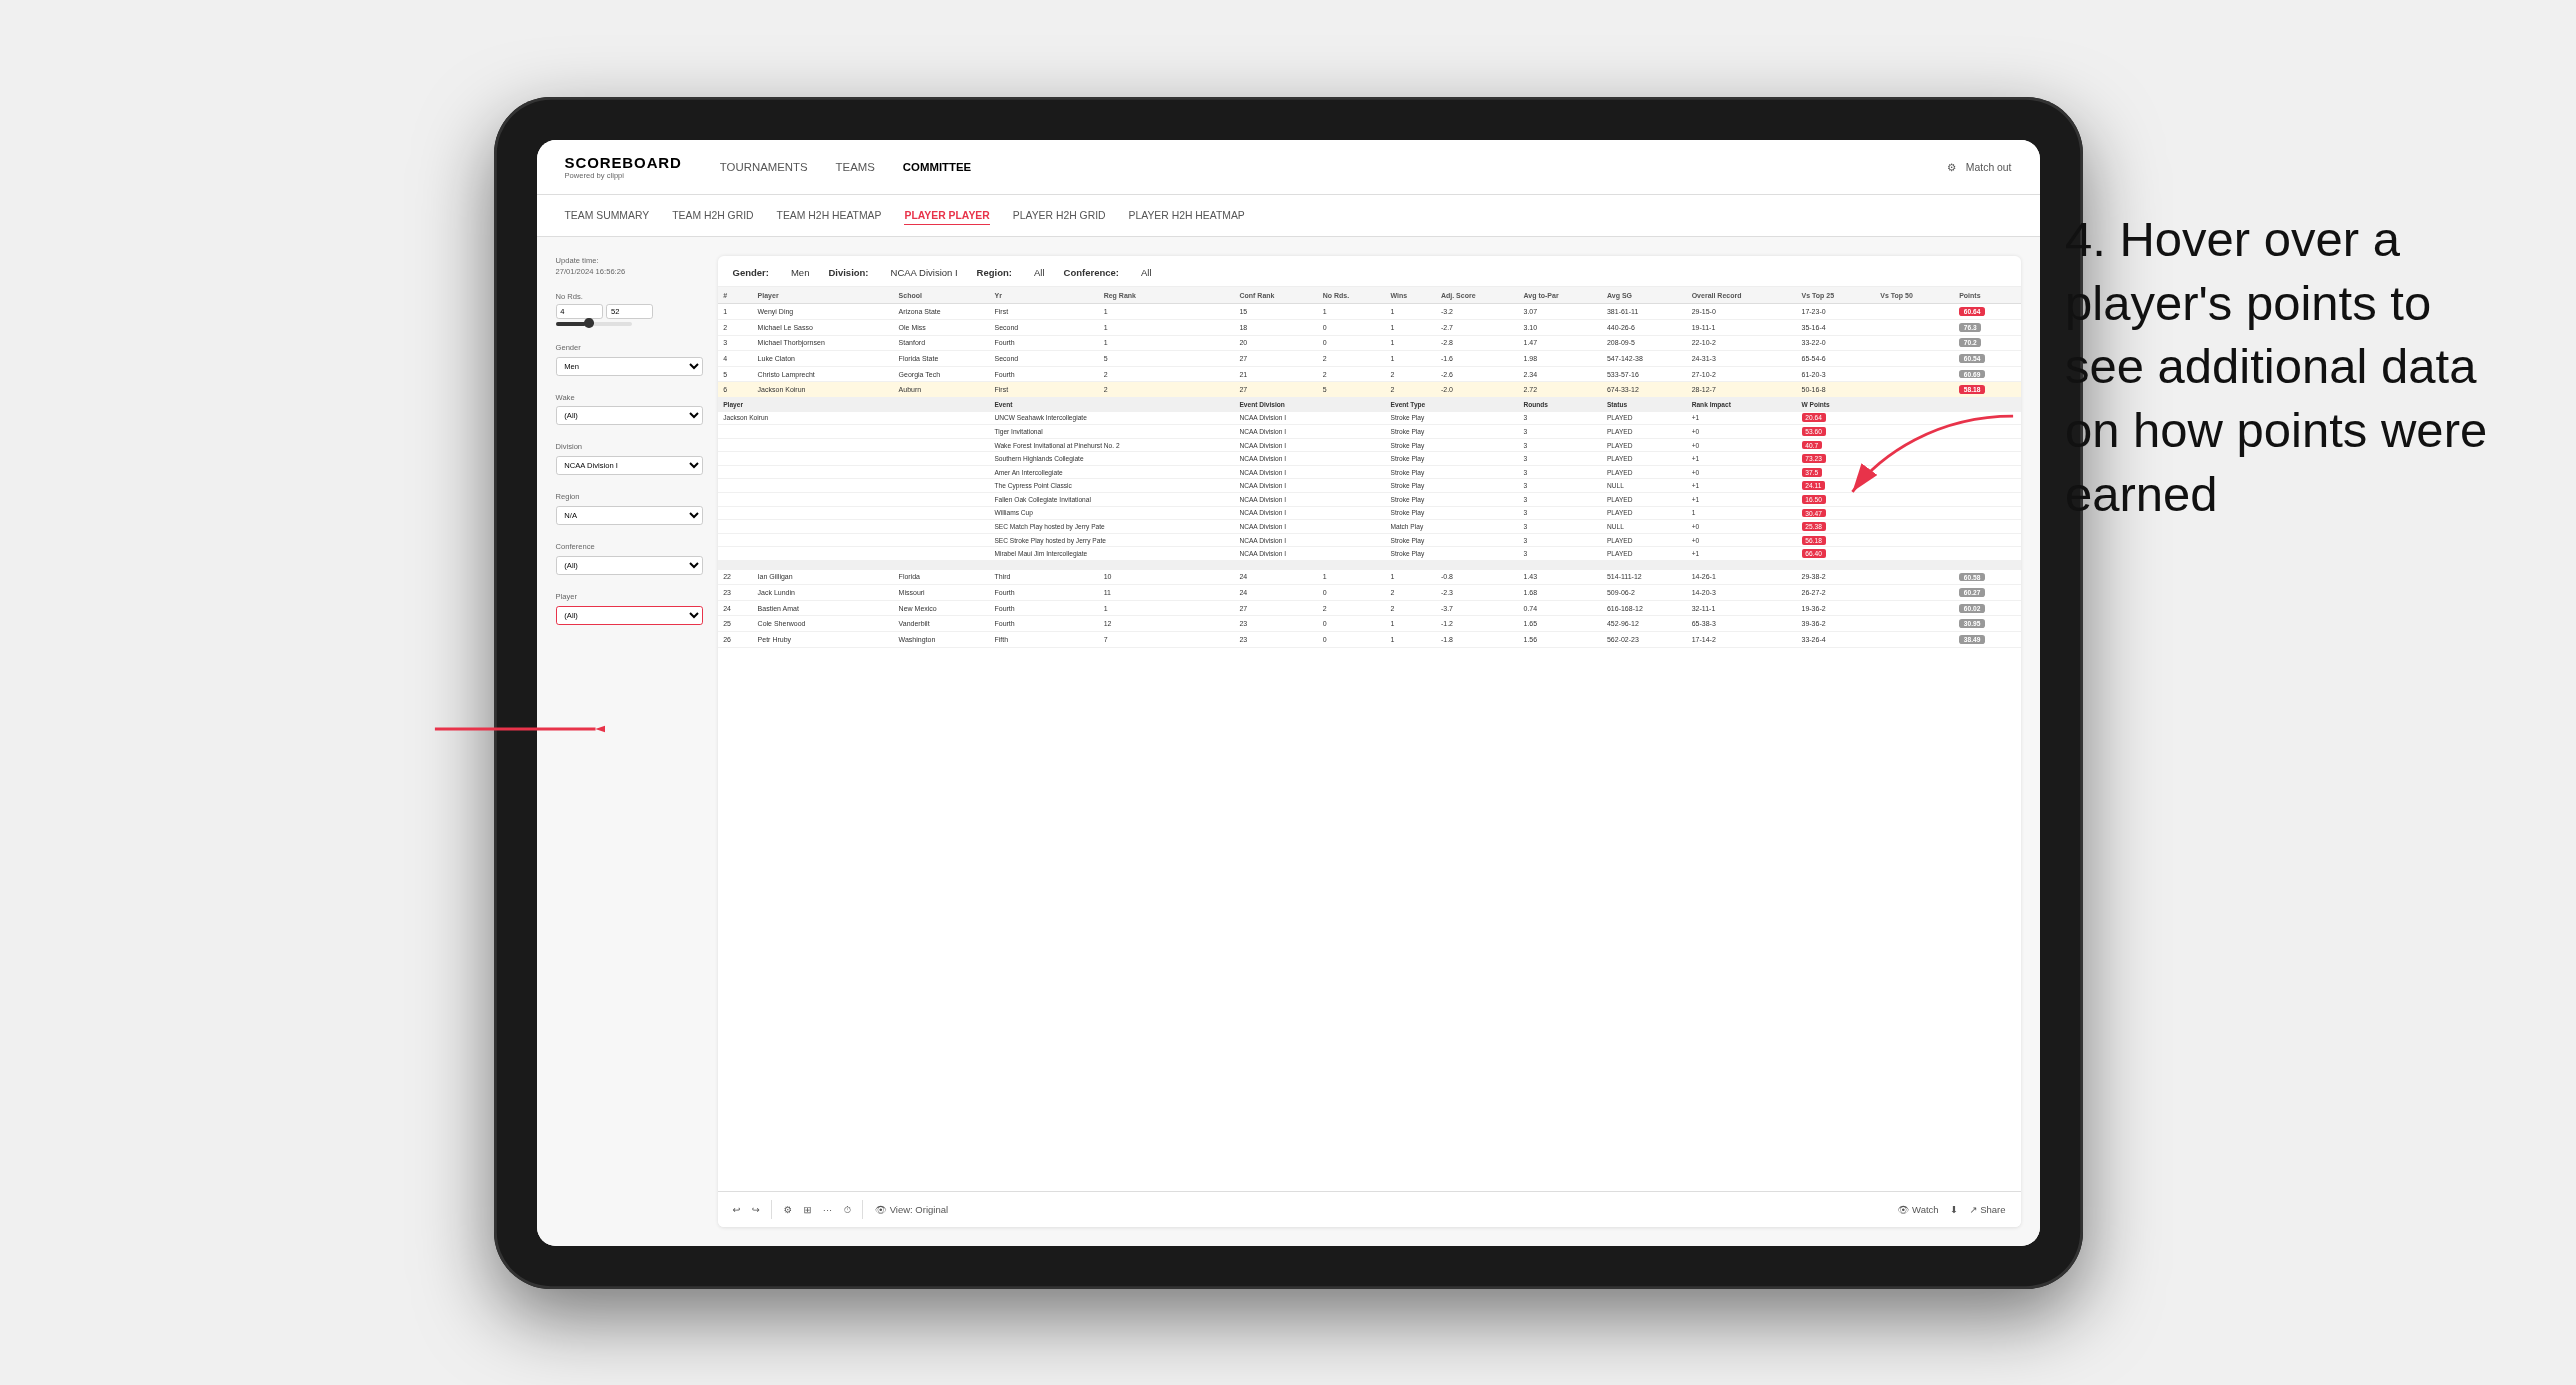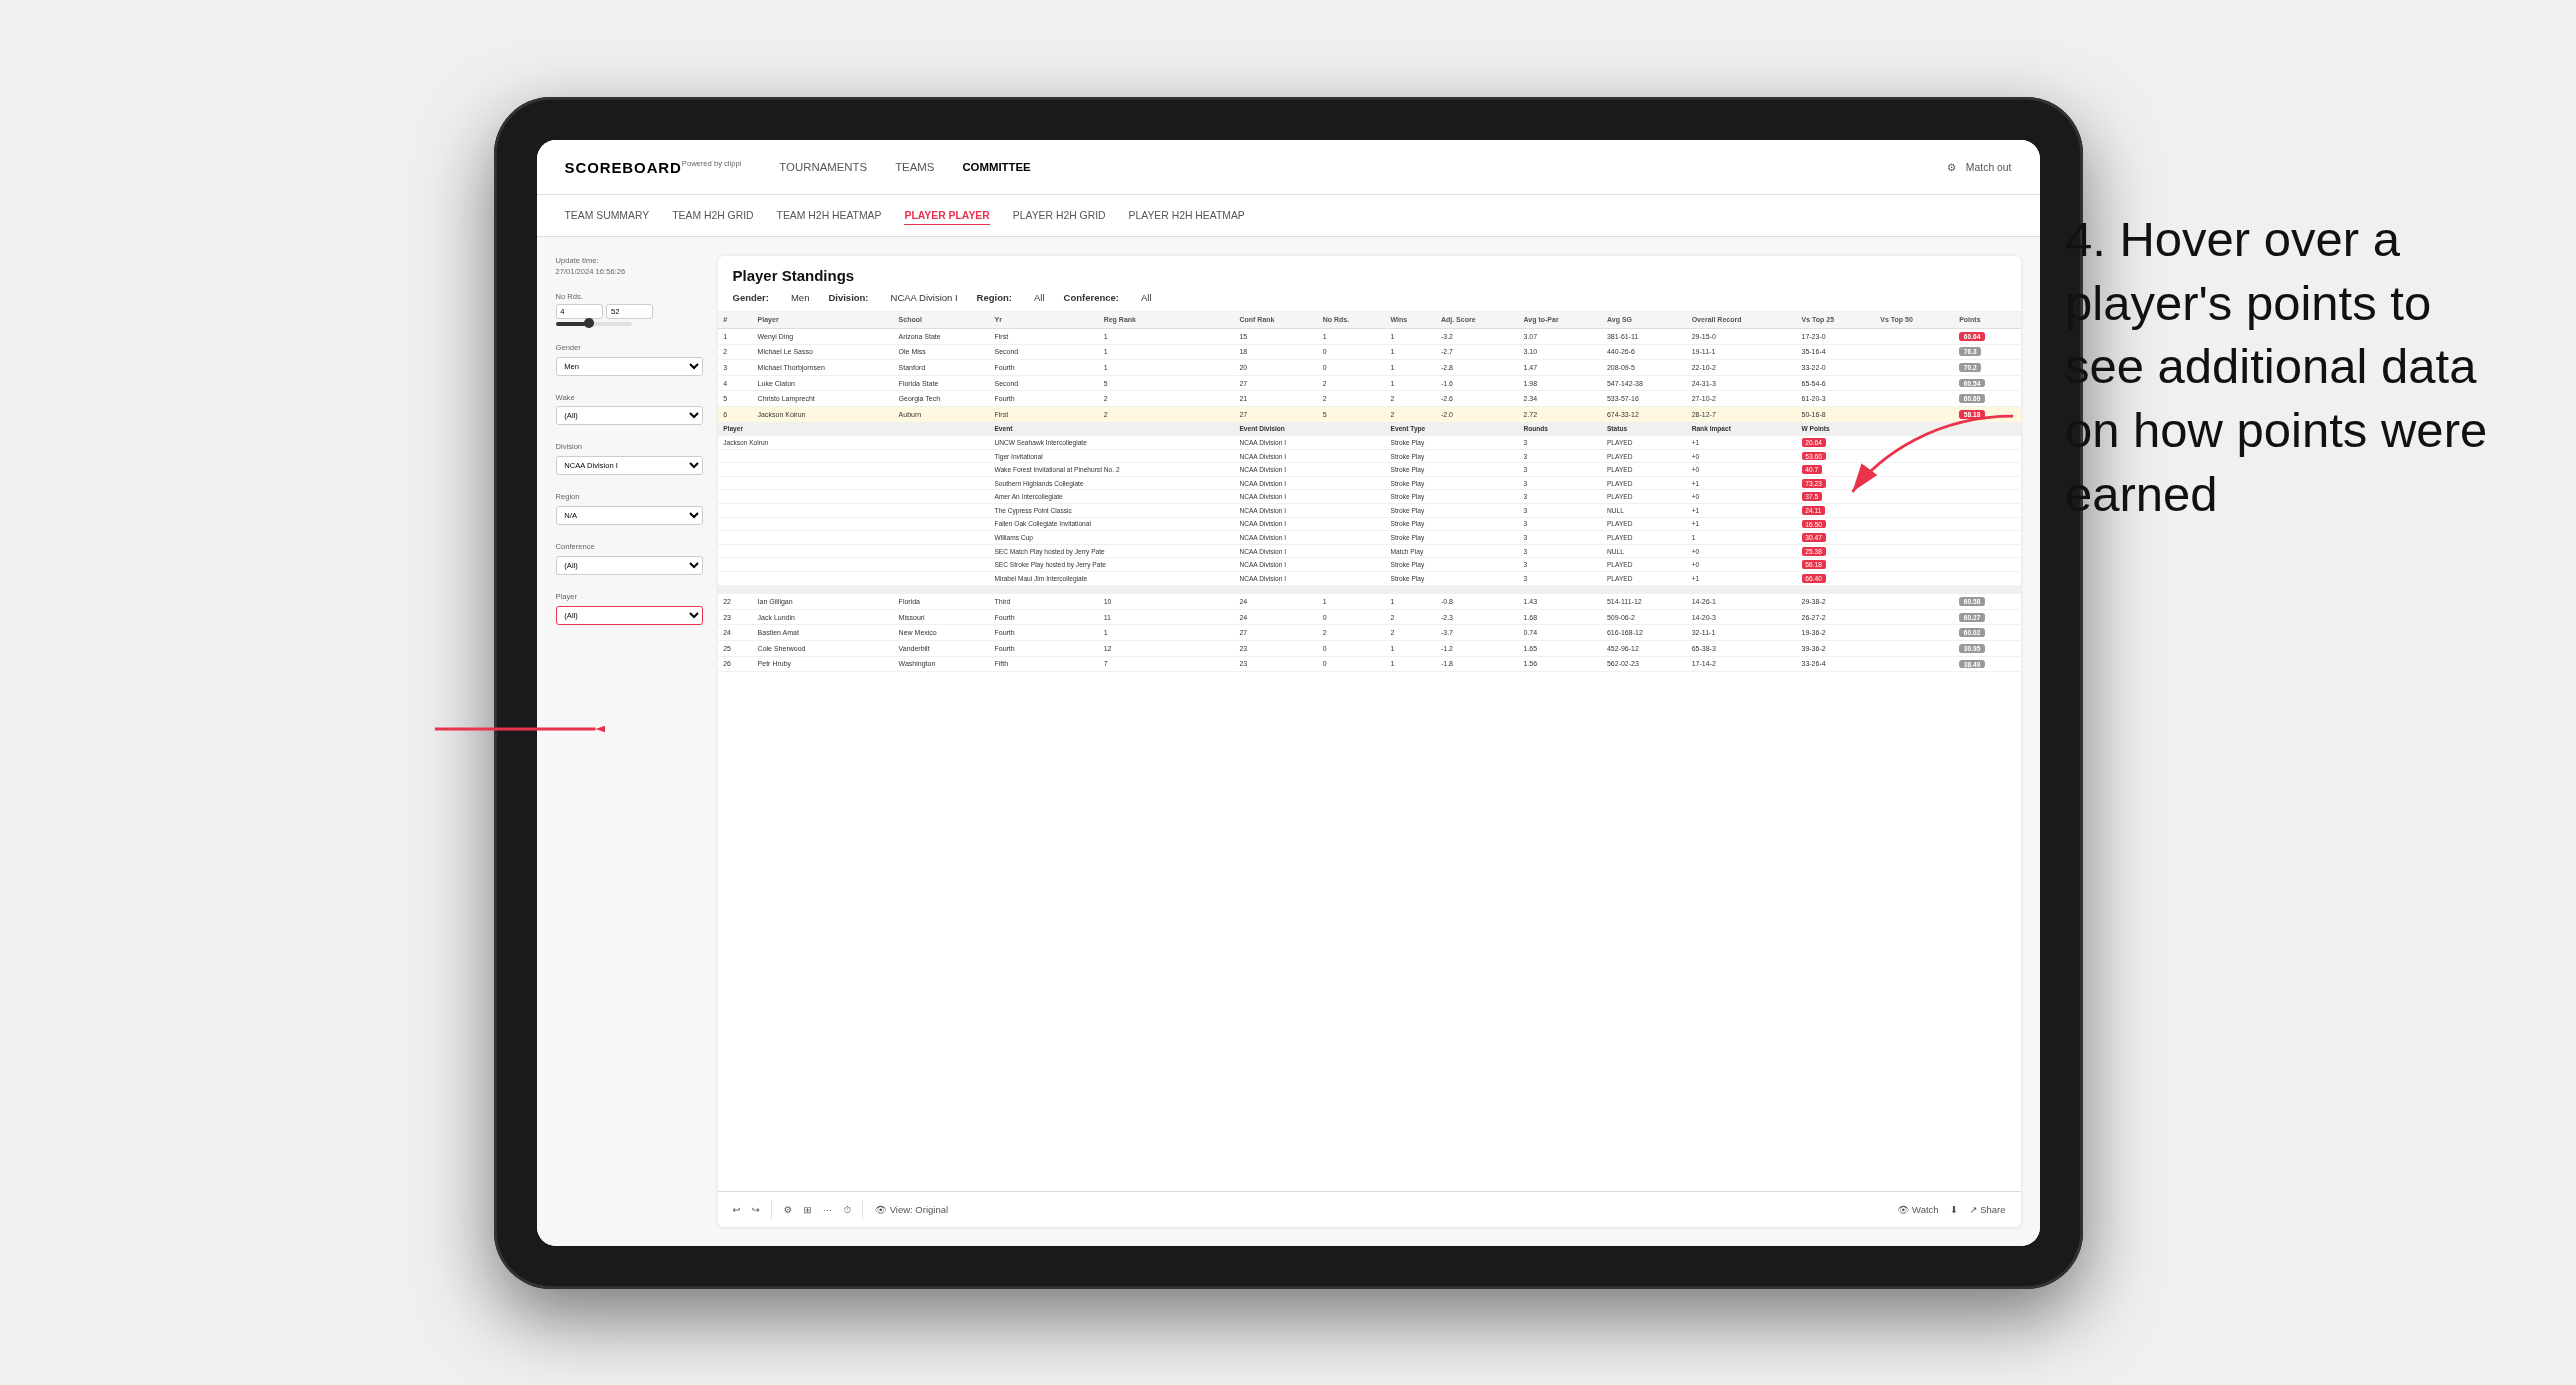--- a/index.html
+++ b/index.html
@@ -67,21 +67,21 @@
       background: #fff;
       border-bottom: 0.9px solid #ddd;
       padding: 0 28px;
       display: flex;
       align-items: center;
       height: 55px;
       flex-shrink: 0;
     }
     .logo-area {
       display: flex;
-      flex-direction: row;
+      flex-direction: column;
       margin-right: 38px;
     }
     .logo-title {
       font-size: 15px;
       font-weight: 800;
       color: #000;
       letter-spacing: 0.9px;
     }
     .logo-sub {
       font-size: 7.6px;
@@ -446,21 +446,20 @@
             <div class="filter-label">Player</div>
             <select class="filter-select" style="border: 1.9px solid #e8334a;">
               <option>(All)</option>
             </select>
           </div>
         </div>
 
         <div class="table-area" style="position:relative;">
 
           <div class="table-header">
-            <div class="table-title">Player Standings</div>
             <div class="filter-bar">
               <div class="filter-item">
                 <span class="filter-item-label">Gender:</span>
                 <span>Men</span>
               </div>
               <div class="filter-item">
                 <span class="filter-item-label">Division:</span>
                 <span>NCAA Division I</span>
               </div>
               <div class="filter-item">

